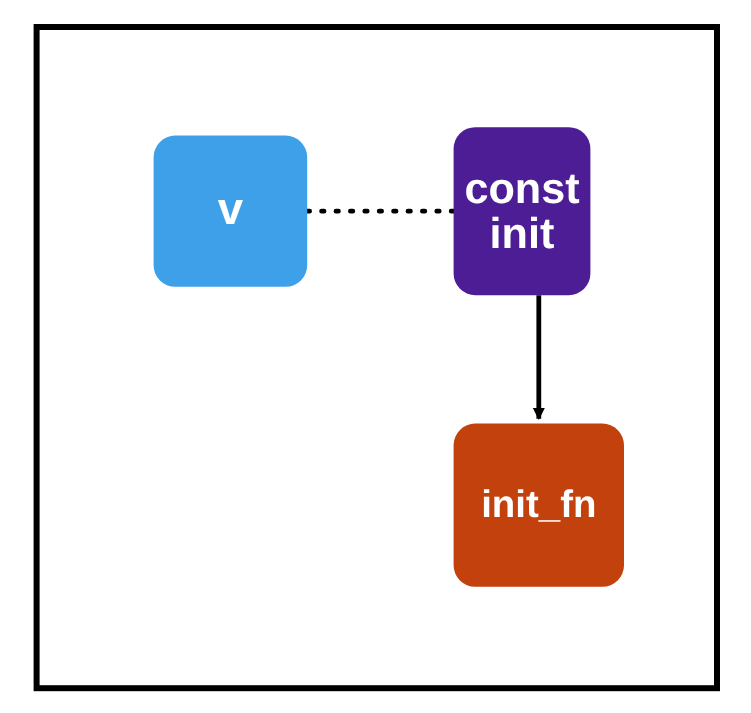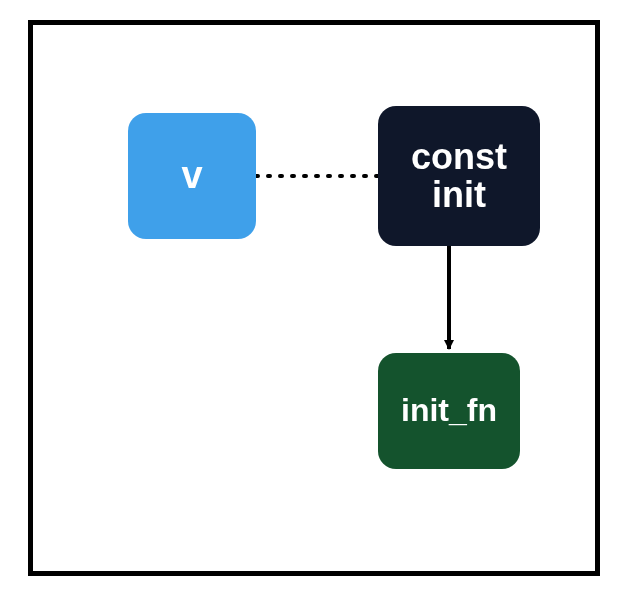--- a/index.html
+++ b/index.html
@@ -56,22 +56,22 @@
       </marker>
     </defs>
     <line stroke="#000" stroke-width="4" stroke-linecap="round" stroke-dasharray="2 10" x1="256" y1="176" x2="378" y2="176"></line>
     <line stroke="#000" stroke-width="4" marker-end="url(#arrowhead)" x1="449" y1="246" x2="449" y2="349"></line>
   </svg>
 
   <div class="node" style="left: 128px; top: 113px; width: 128px; height: 126px; background: rgb(63, 160, 234); font-size: 38px;">
     <span>v</span>
   </div>
 
-  <div class="node" style="left: 378px; top: 106px; width: 162px; height: 140px; background: #0f172a; font-size: 36px;">
+  <div class="node" style="left: 378px; top: 106px; width: 114px; height: 140px; background: #4c1d95; font-size: 36px;">
     <span>const
 init</span>
   </div>
 
-  <div class="node" style="left: 378px; top: 353px; width: 142px; height: 116px; background: #14532d; font-size: 32px;">
+  <div class="node" style="left: 378px; top: 353px; width: 142px; height: 136px; background: #c2410c; font-size: 32px;">
     <span>init_fn</span>
   </div>
 
 </div>
 
 </body></html>

